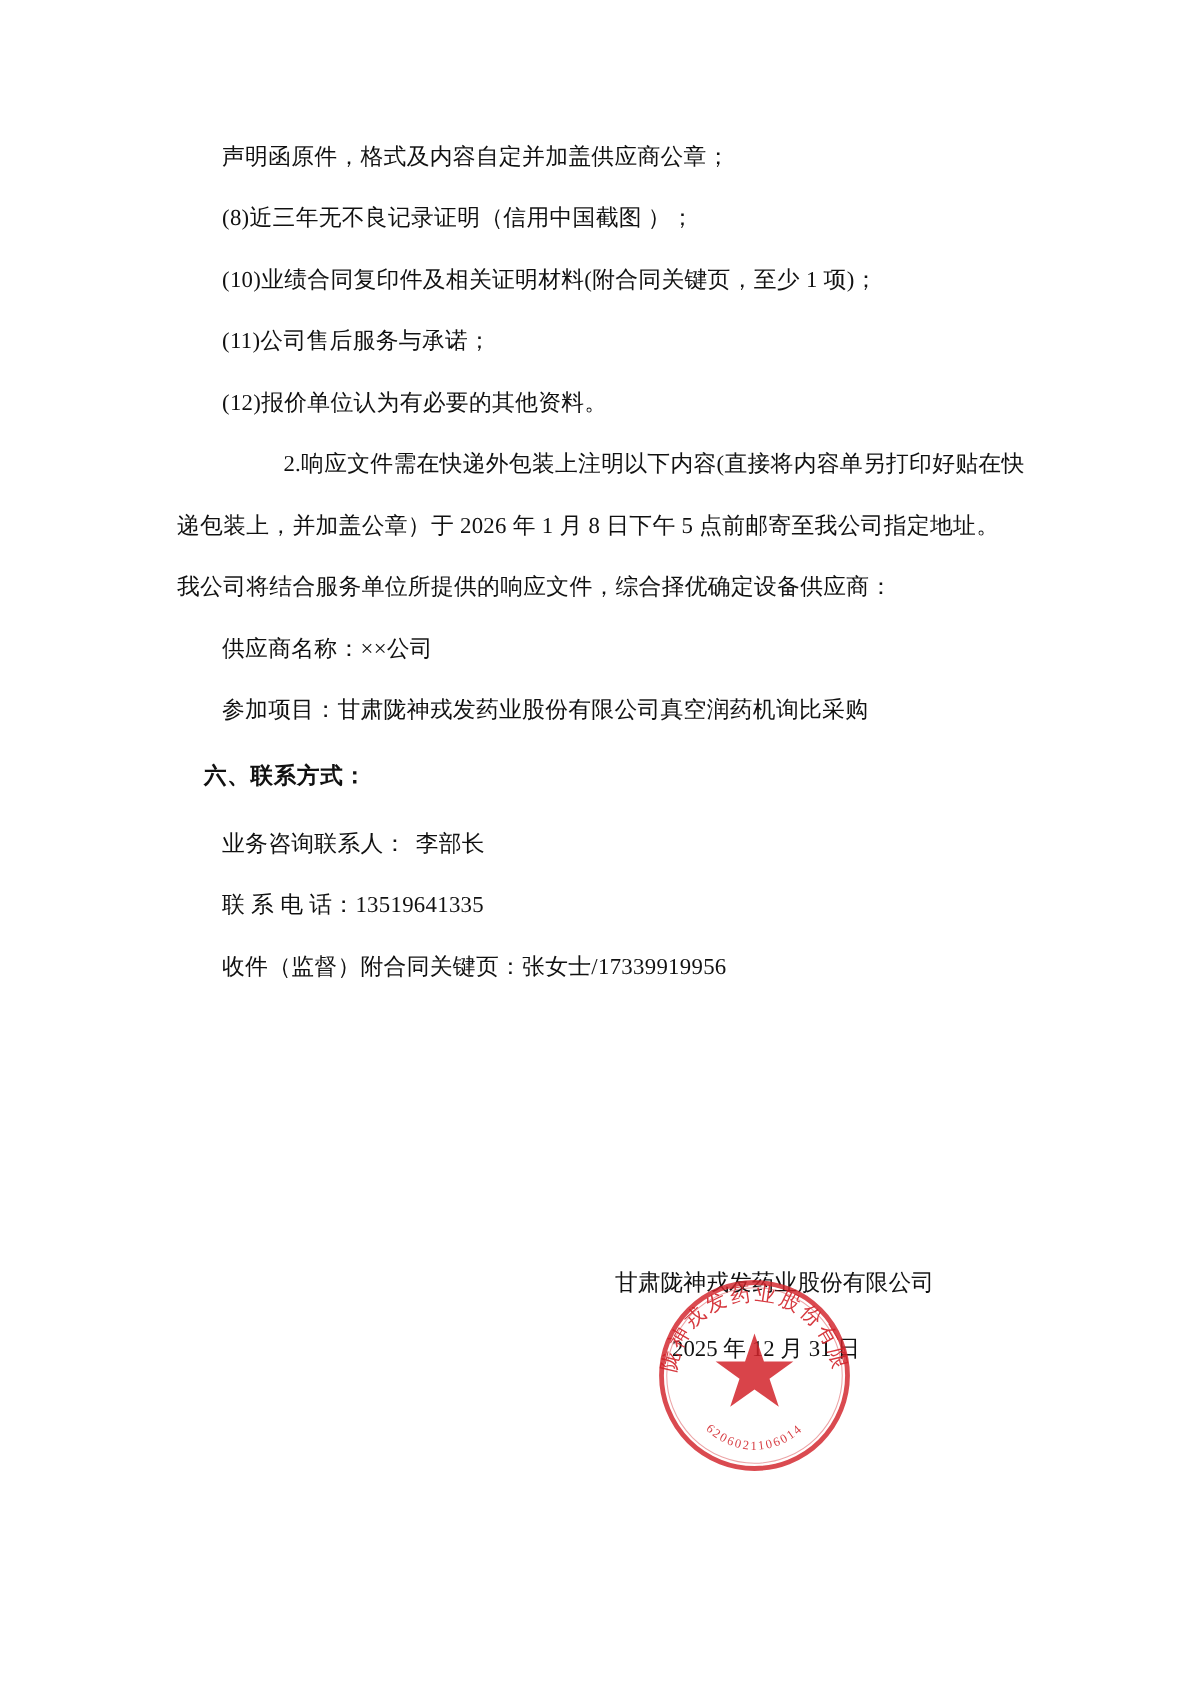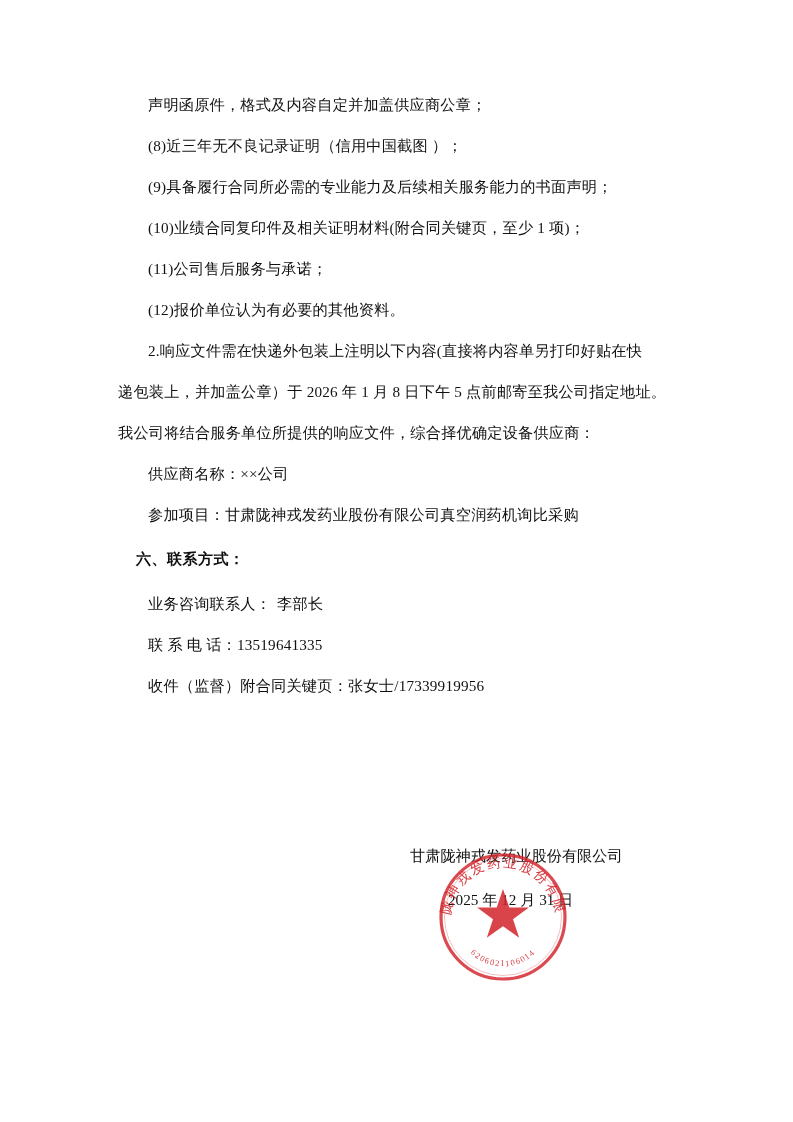--- a/index.html
+++ b/index.html
@@ -75,26 +75,25 @@
 </style>
 </head>
 <body>
 
 <div class="page">
 
   <div class="content">
 
     <div class="line indent1">声明函原件，格式及内容自定并加盖供应商公章；</div>
     <div class="line indent1">(8)近三年无不良记录证明（信用中国截图 ）；</div>
-    <div class="line indent1">(9)具备履行合同所必需的专业能力及后续相关服务能力的书面声明；</div>
     <div class="line indent1">(10)业绩合同复印件及相关证明材料(附合同关键页，至少 1 项)；</div>
     <div class="line indent1">(11)公司售后服务与承诺；</div>
     <div class="line indent1">(12)报价单位认为有必要的其他资料。</div>
 
-    <div class="line" style="padding-left:30px;">2.响应文件需在快递外包装上注明以下内容(直接将内容单另打印好贴在快</div>
+    <div class="line" style="padding-left:30px;text-align:right;">2.响应文件需在快递外包装上注明以下内容(直接将内容单另打印好贴在快</div>
     <div class="line">递包装上，并加盖公章）于 2026 年 1 月 8 日下午 5 点前邮寄至我公司指定地址。</div>
     <div class="line">我公司将结合服务单位所提供的响应文件，综合择优确定设备供应商：</div>
 
     <div class="line indent1">
       <span>供应商名称：</span><span>××公司</span>
     </div>
     <div class="line indent1">
       <span>参加项目：</span><span>甘肃陇神戎发药业股份有限公司真空润药机询比采购</span>
     </div>
 

